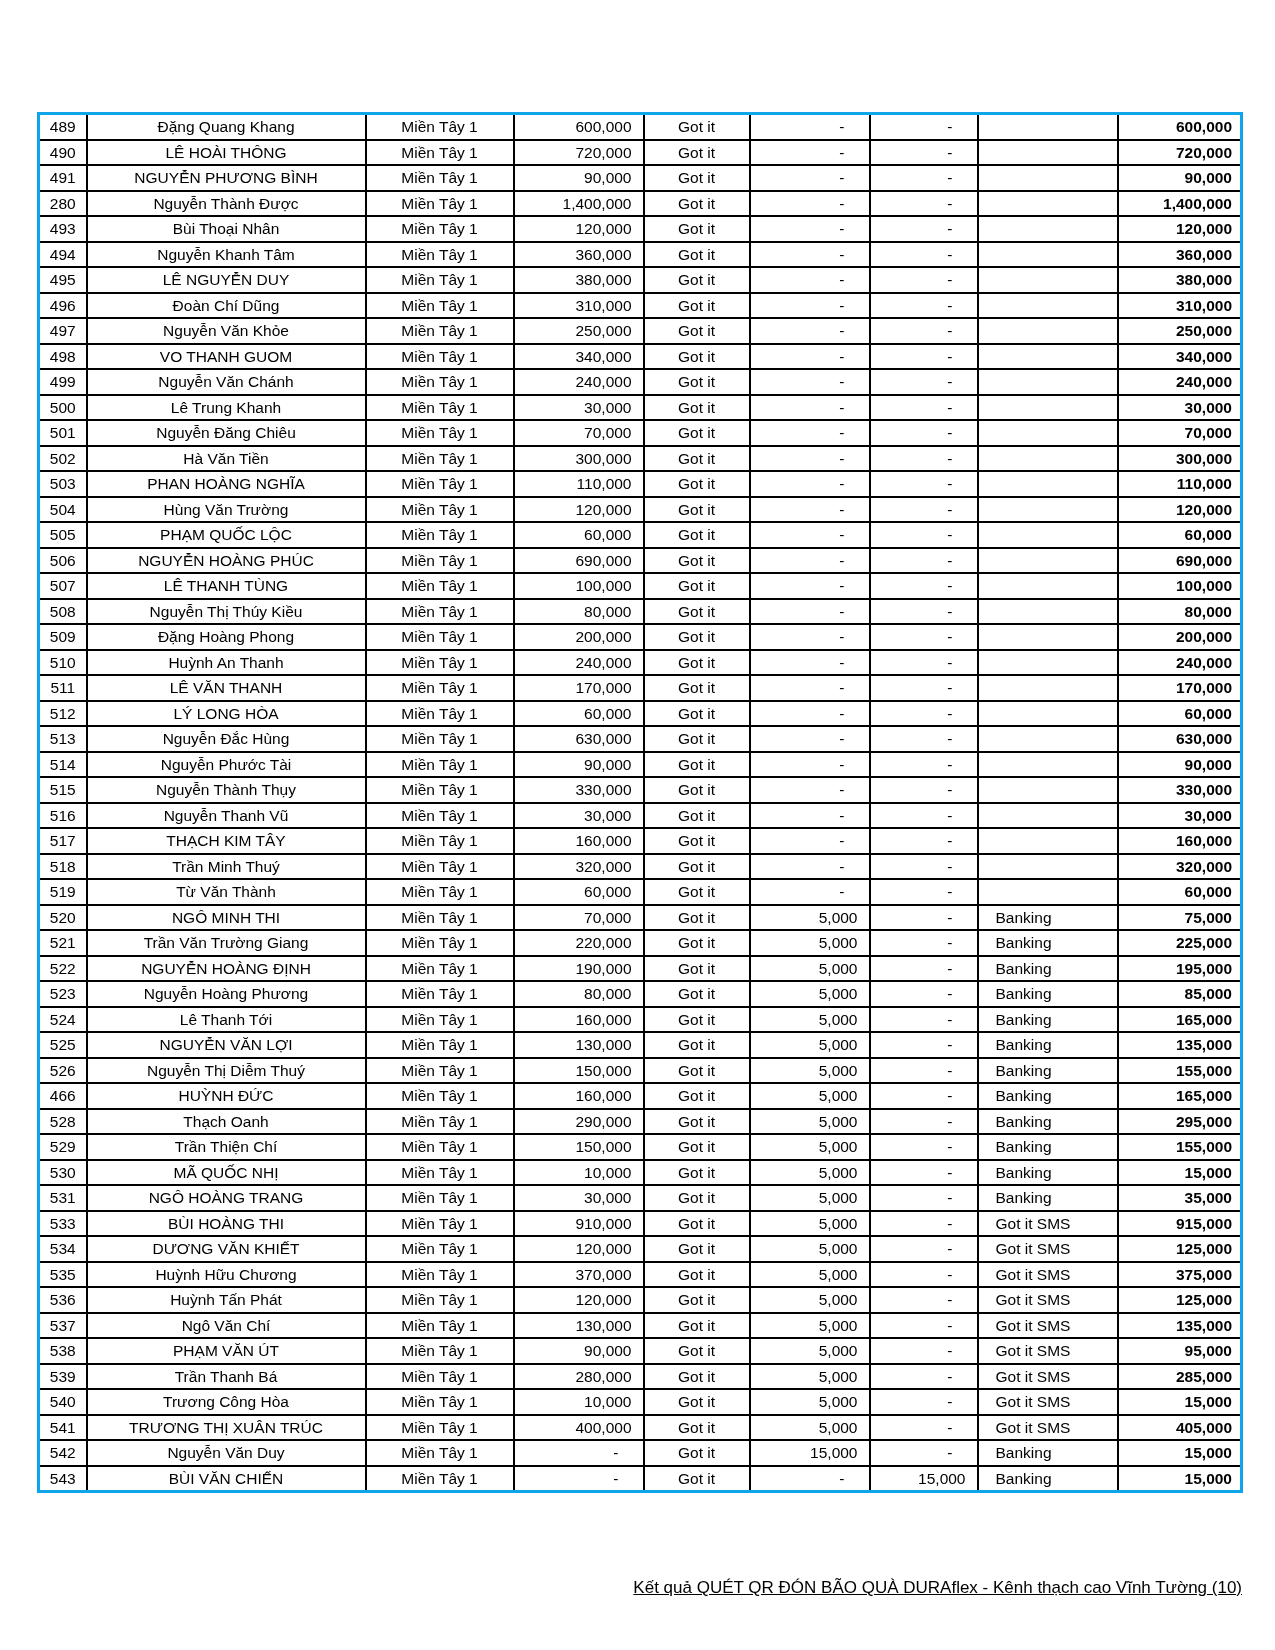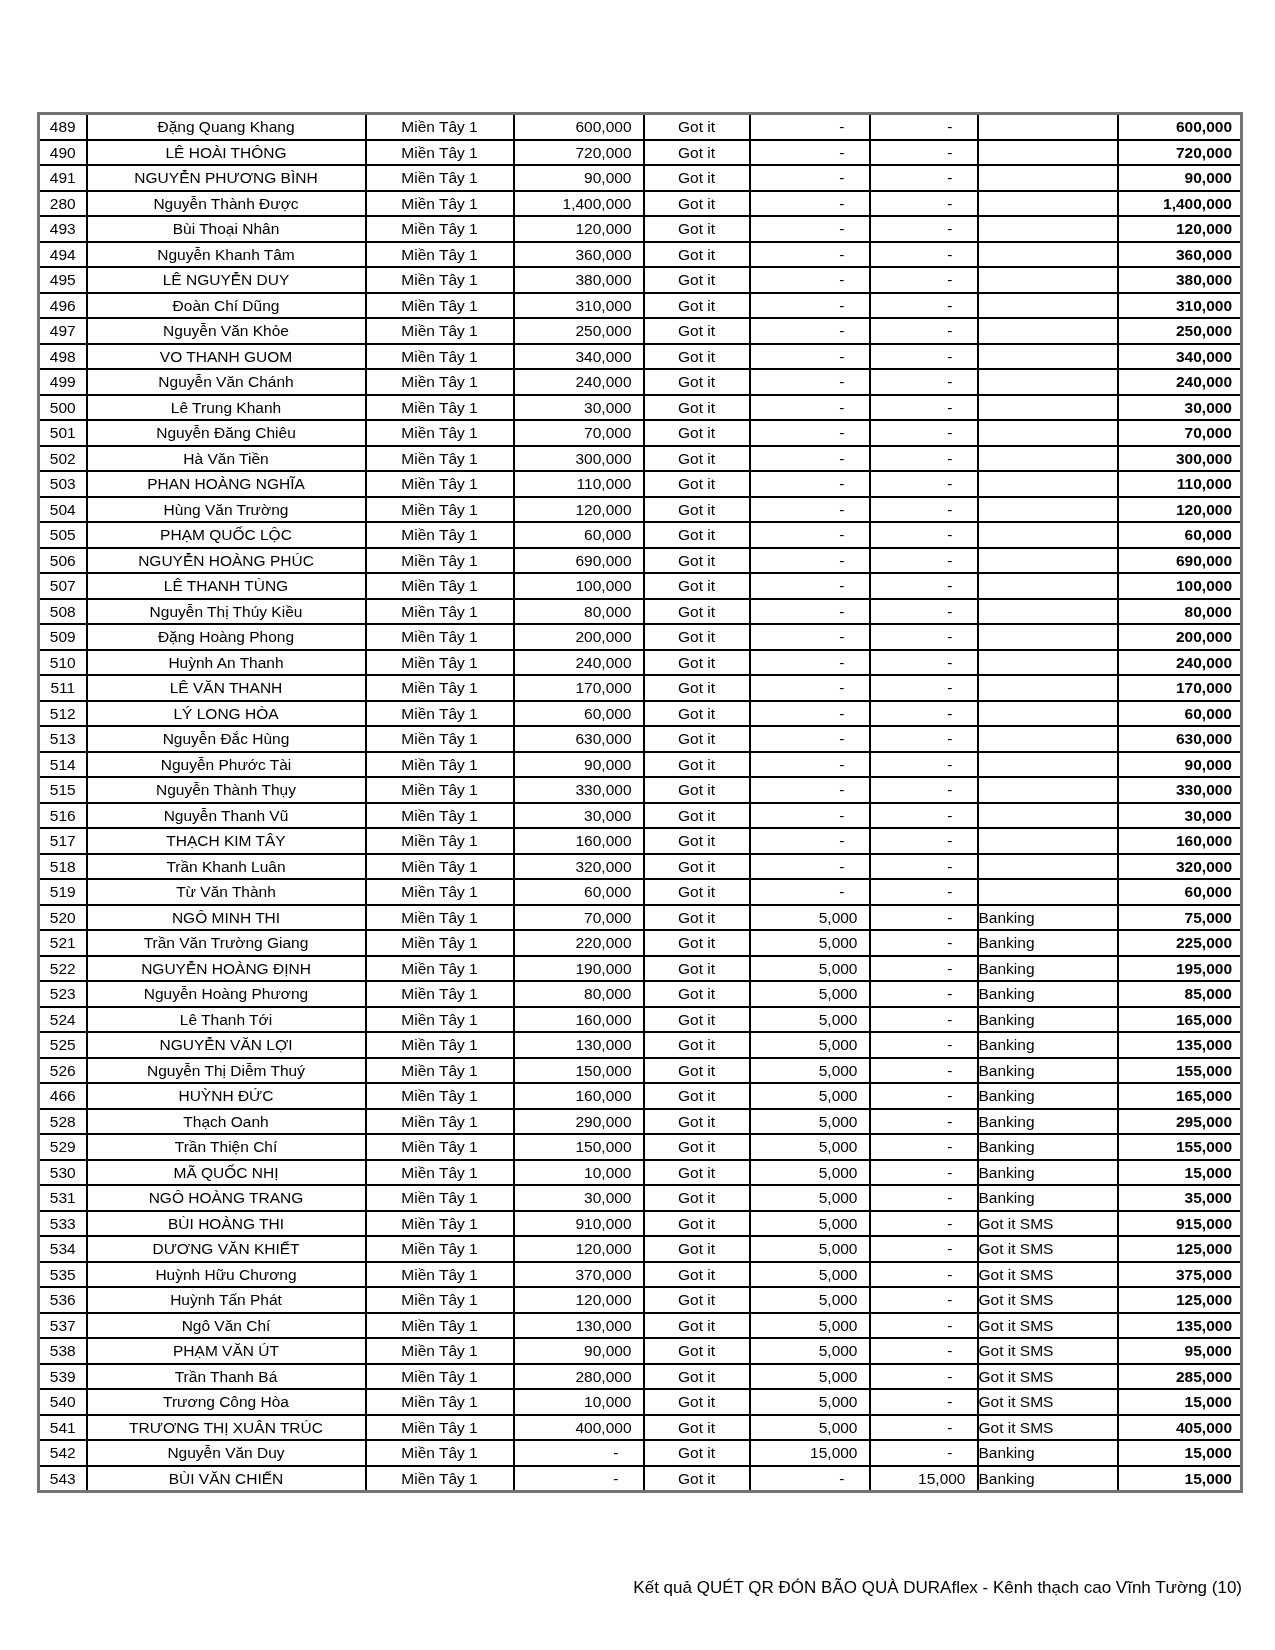--- a/index.html
+++ b/index.html
@@ -13,45 +13,46 @@
     height: 1650px;
     font-family: "Liberation Sans", "DejaVu Sans", sans-serif;
     color: #000000;
   }
   .sheet-table {
     position: absolute;
     left: 37px;
     top: 112px;
     border-collapse: collapse;
     table-layout: fixed;
-    border: 3px solid #737373;
+    border: 3px solid #0ea5e9;
   }
   .sheet-table td {
     border: 2px solid #000000;
     height: 23.5px;
     padding: 0;
     font-size: 15.5px;
     line-height: 1;
     vertical-align: middle;
     overflow: hidden;
     white-space: nowrap;
   }
   .sheet-table td.c    { text-align: center; }
   .sheet-table td.num  { text-align: right; padding-right: 11px; }
-  .sheet-table td.left { text-align: left; padding-left: 0; }
+  .sheet-table td.left { text-align: left; padding-left: 17px; }
   .sheet-table td.total{ text-align: right; padding-right: 8px; font-weight: bold; }
   .sheet-table td.dash { padding-right: 24px; }
   .page-footer {
     position: absolute;
     top: 1578px;
     right: 33px;
     font-size: 17px;
     line-height: 20px;
     white-space: nowrap;
     color: #000000;
+    text-decoration: underline;
   }
 </style>
 </head>
 <body>
 
 <table class="sheet-table">
   <colgroup>
     <col style="width:48px">
     <col style="width:279px">
     <col style="width:148px">
@@ -377,21 +378,21 @@
         <td class="c">Miền Tây 1</td>
         <td class="num">160,000</td>
         <td class="c">Got it</td>
         <td class="num dash">-</td>
         <td class="num dash">-</td>
         <td class="left"></td>
         <td class="total">160,000</td>
       </tr>
       <tr>
         <td class="c">518</td>
-        <td class="c">Trần Khanh Luân</td>
+        <td class="c">Trần Minh Thuý</td>
         <td class="c">Miền Tây 1</td>
         <td class="num">320,000</td>
         <td class="c">Got it</td>
         <td class="num dash">-</td>
         <td class="num dash">-</td>
         <td class="left"></td>
         <td class="total">320,000</td>
       </tr>
       <tr>
         <td class="c">519</td>

